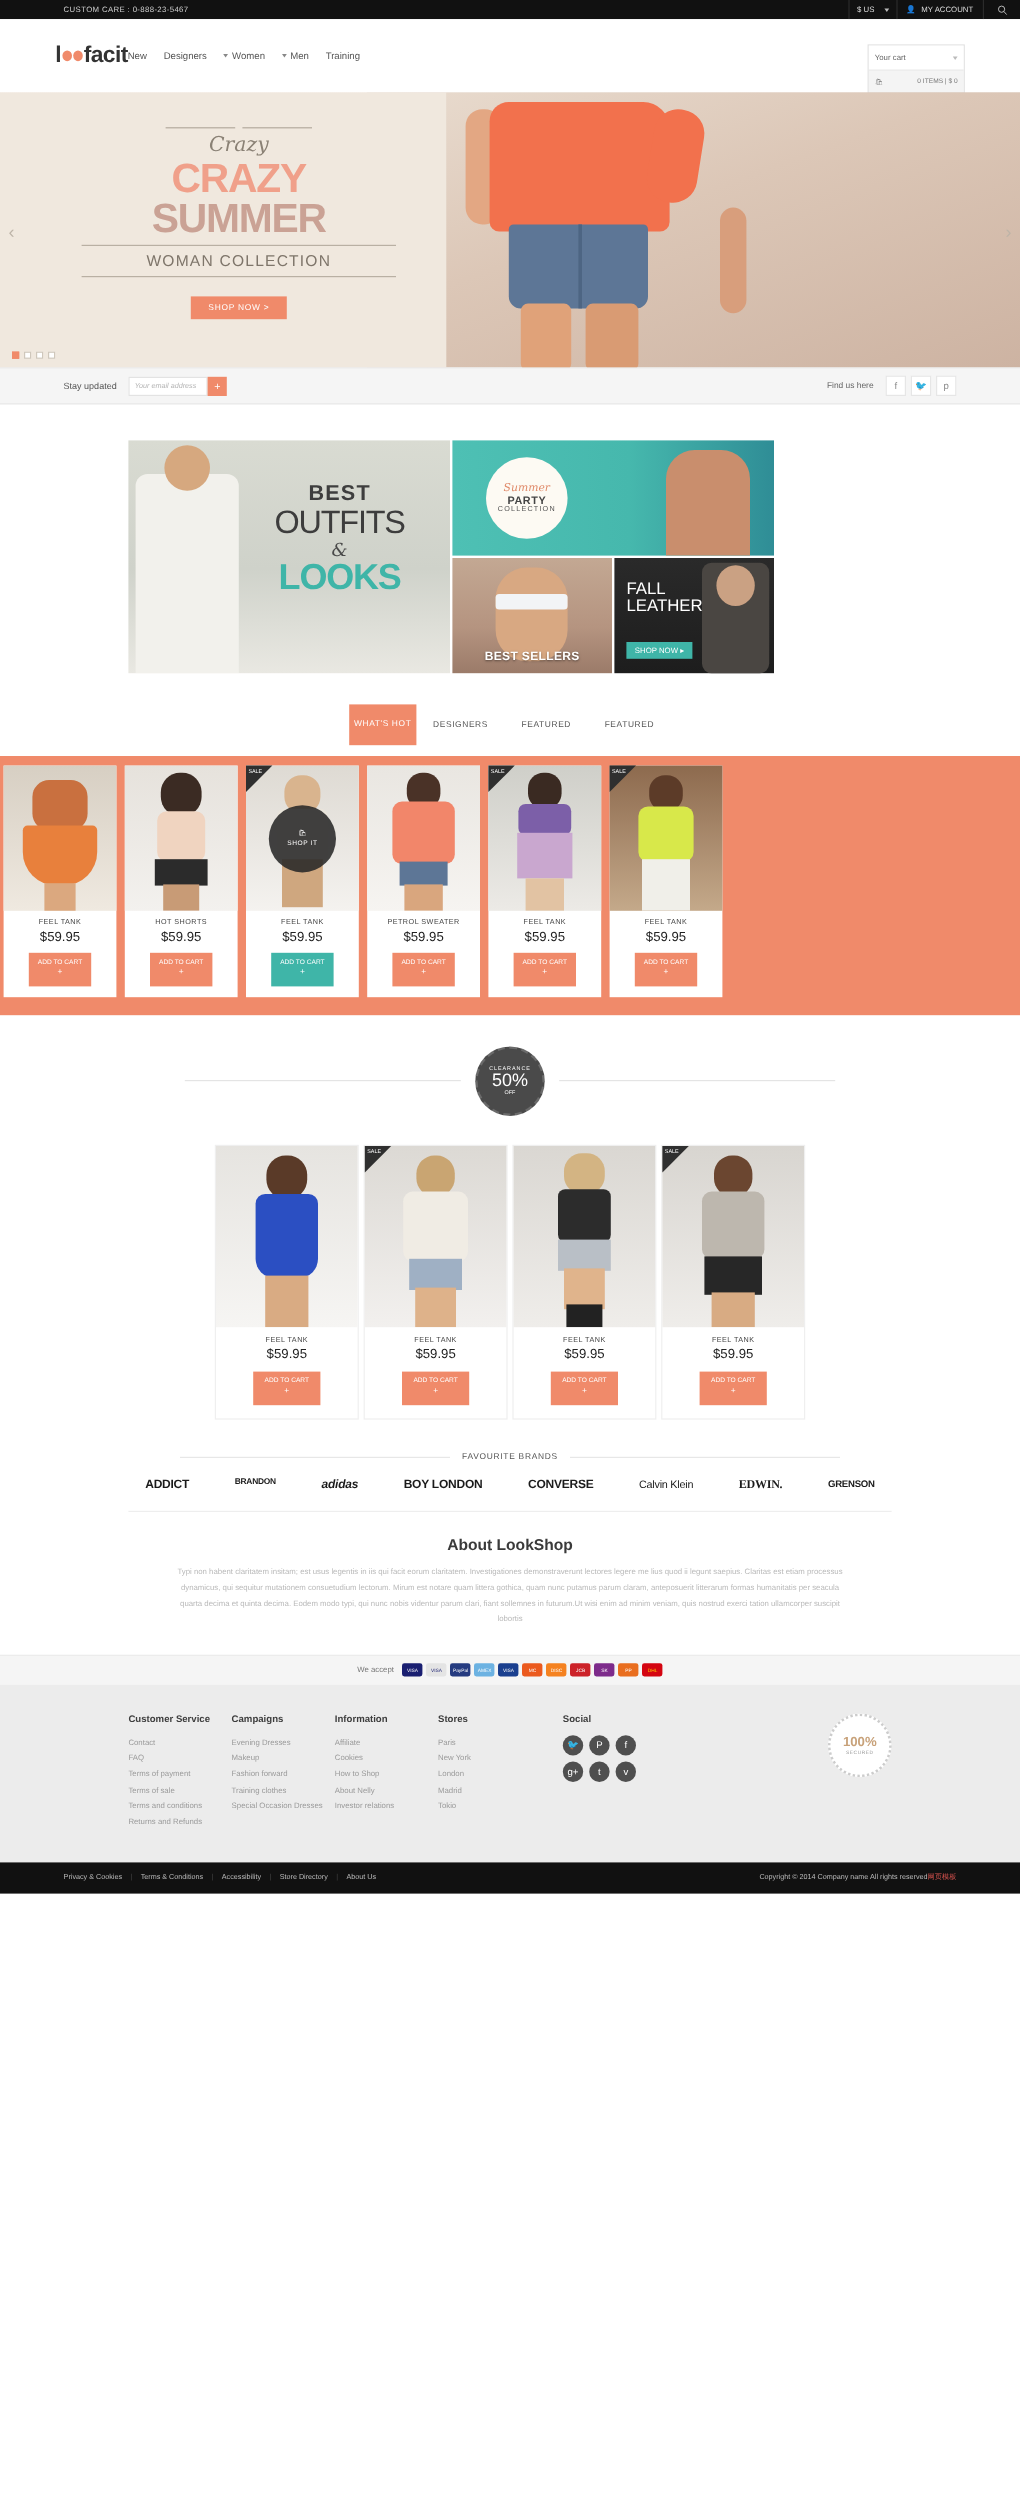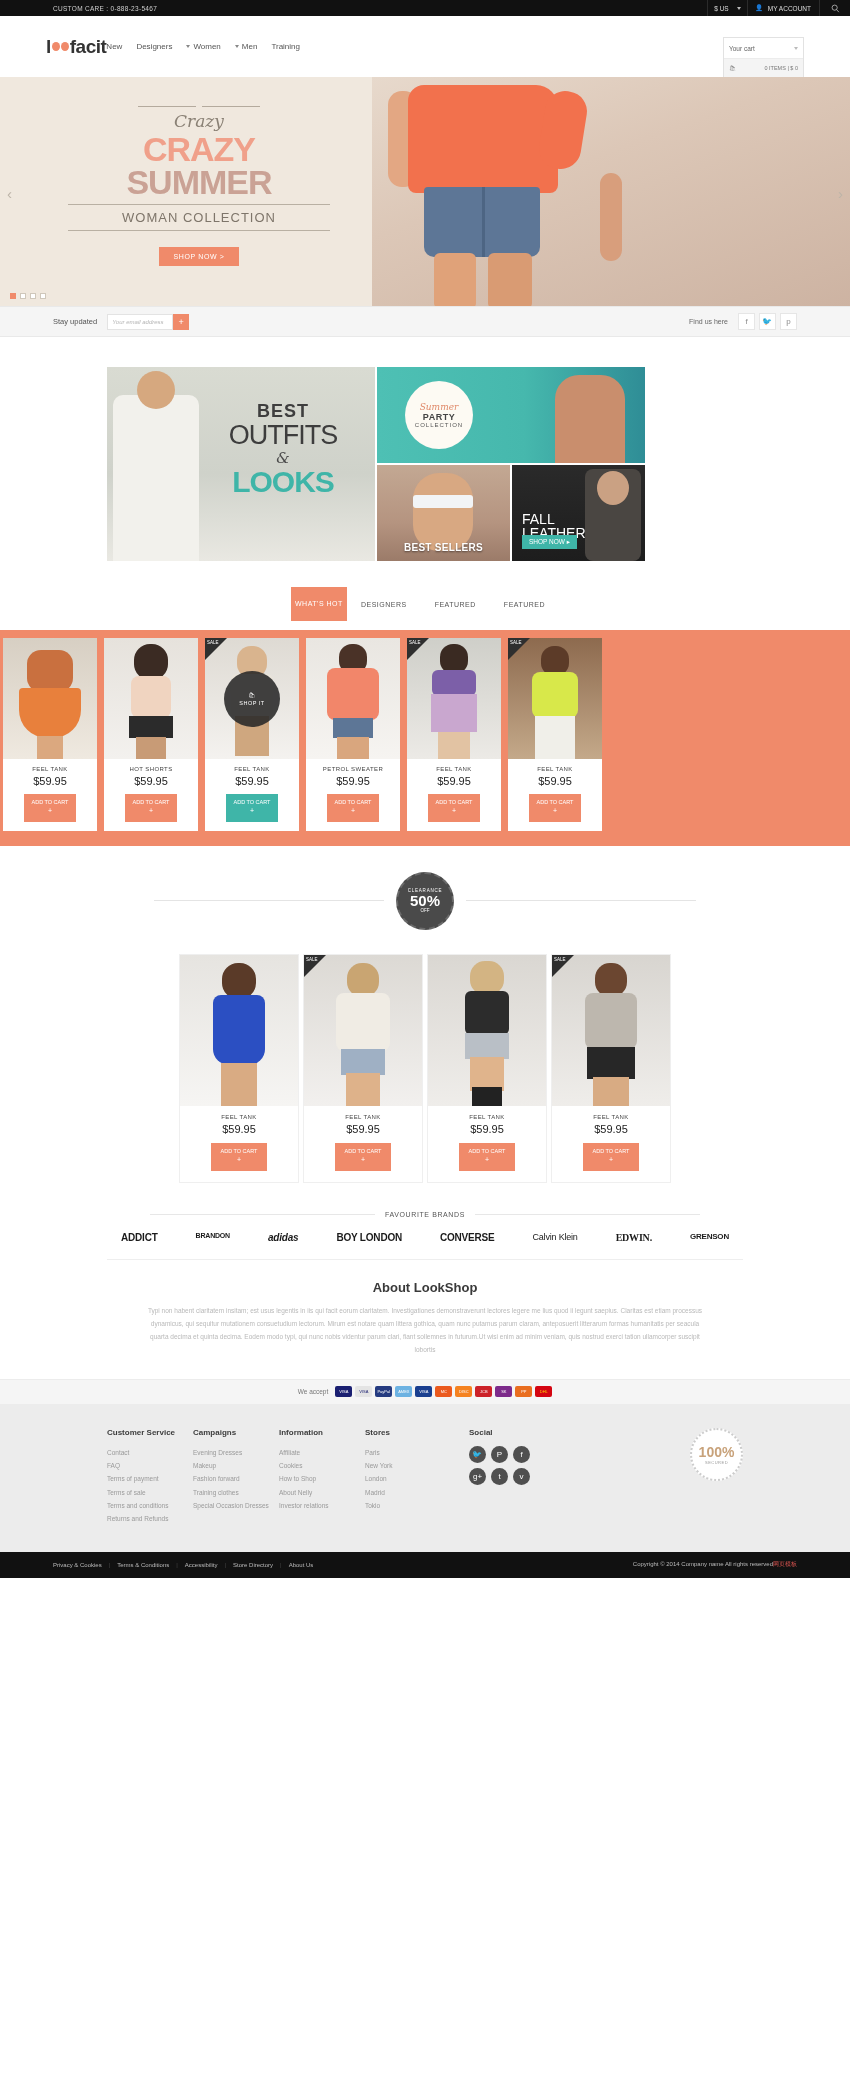--- a/index.html
+++ b/index.html
@@ -105,21 +105,21 @@
   .p-teal .girl { position:absolute; right: 20px; top: 8px; width: 70px; height: 88px; background:#c98e6d; border-radius:24px 24px 0 0;}
   .p-row { display: flex; gap: 2px; height: 96px; }
   .p-sell { width: 133px; background: linear-gradient(180deg,#c3a893 0%,#b59480 60%,#9b7b69 100%); position: relative;}
   .p-sell .face { position:absolute; left:36px; top:8px; width:60px;height:78px;background:#d8a882;border-radius:26px;}
   .p-sell .glass { position:absolute; left:36px; top:30px; width:60px;height:13px;background:#f2f4f6;border-radius:3px;}
   .p-sell .cap { position: absolute; left: 0; right: 0; bottom: 8px; text-align: center; font-size: 10px;
                  color: #fff; font-weight:bold; letter-spacing:.3px; text-shadow:0 1px 2px rgba(0,0,0,.5);}
   .p-leather { width: 133px; background: linear-gradient(180deg,#2a2a2a 0%,#1d1d1d 100%); position: relative; }
   .p-leather .man2 { position:absolute; right:4px; top:4px; width:56px; height:92px; background:#4a4642; border-radius:8px;}
   .p-leather .man2:before{content:"";position:absolute;left:12px;top:2px;width:32px;height:34px;background:#caa183;border-radius:50%;}
-  .p-leather .t { position: absolute; left: 10px; top: 18px; font-size: 14px; color: #fff; line-height: 1.0; font-weight:500;margin-top:29px;}
+  .p-leather .t { position: absolute; left: 10px; top: 18px; font-size: 14px; color: #fff; line-height: 1.0; font-weight:500;}
   .p-leather .btn { position: absolute; left: 10px; bottom: 12px; background: #3fb5a8; color: #fff;
                     font-size: 6.5px; padding: 3px 7px; }
 
   
   .tabs { display: flex; justify-content: center; margin-top: 26px; align-items: stretch; }
   .tab { font-size: 7px; color: #555; letter-spacing: .5px; padding: 6px 14px; display:flex; align-items:center;}
   .tab.active { background: #f08a6a; color: #fff; text-align:center; line-height:1.45; width:56px; height:34px;
                 justify-content:center; padding:0;}
 
   
@@ -145,21 +145,21 @@
   .ph { position:absolute; inset:0; }
   .ph .body { position:absolute; left:50%; transform:translateX(-50%); }
 
   
   .clear { padding: 26px 0 8px; display: flex; align-items: center; justify-content: center; gap: 12px; }
   .clear .line { height: 1px; background: #e4e4e4; width: 230px; }
   .badge { width: 58px; height: 58px; border-radius: 50%; background: #4a4a4a; color: #fff;
            display: flex; flex-direction: column; align-items: center; justify-content: center;
            border: 2px dashed #6a6a6a; }
   .badge .b1 { font-size: 4.5px; letter-spacing: .8px; }
-  .badge .b2 { font-size: 15px; font-weight: bold; line-height: 1; }
+  .badge .b2 { font-size: 15px; font-weight: normal; line-height: 1; }
   .badge .b3 { font-size: 4.5px; }
 
   
   .clearrow { display: flex; gap: 4px; justify-content: center; margin-top: 16px; }
   .ccard { width: 120px; background: #fff; border: 1px solid #efefef; position: relative; }
   .ccard .img { height: 151px; position: relative; overflow: hidden; }
   .ccard .info { text-align: center; padding: 8px 0 11px; }
   .ccard .nm { font-size: 6px; color: #444; letter-spacing: .4px; }
   .ccard .pr { font-size: 11px; color: #222; margin-top: 3px; }
   .ccard .atc { margin: 8px auto 0; width: 56px; background: #f08a6a; color: #fff; font-size: 5.5px;
@@ -192,21 +192,21 @@
   .fcol { width: 86px; }
   .fcol h4 { font-size: 8px; color: #3d3d3d; margin-bottom: 9px; font-weight: bold; }
   .fcol a { display: block; font-size: 6.5px; color: #9a9a9a; text-decoration: none; line-height: 2.05; }
   .fsocial { margin-left: 18px; }
   .fsocial h4 { font-size: 8px; color: #3d3d3d; margin-bottom: 9px; font-weight: bold; }
   .sgrid { display: grid; grid-template-columns: repeat(3, 17px); gap: 5px; }
   .sgrid i { width: 17px; height: 17px; border-radius: 50%; background: #4f4f4f; color: #fff;
              font-size: 8px; display: flex; align-items: center; justify-content: center; font-style: normal; }
   .secured { margin-left: auto; width: 53px; height: 53px; border-radius: 50%; border: 2px dotted #ccc;
              display: flex; flex-direction: column; align-items: center; justify-content: center; background:#fff;}
-  .secured .s1 { font-size: 14px; font-weight: bold; color: #c8a27a; }
+  .secured .s1 { font-size: 11px; font-weight: bold; color: #c8a27a; }
   .secured .s2 { font-size: 4px; color: #999; letter-spacing: .5px; }
 
   
   .bottom { background: #111; height: 26px; display: flex; align-items: center; }
   .bottom .links { margin-left: 53px; display: flex; gap: 7px; align-items: center; }
   .bottom .links a { font-size: 6px; color: #bbb; text-decoration: none; }
   .bottom .links s { color: #444; text-decoration: none; font-size: 6px; }
   .bottom .cp { margin-left: auto; margin-right: 53px; font-size: 6px; color: #bbb; }
   .bottom .cp em { color: #d9534f; font-style: normal; }
 </style>

